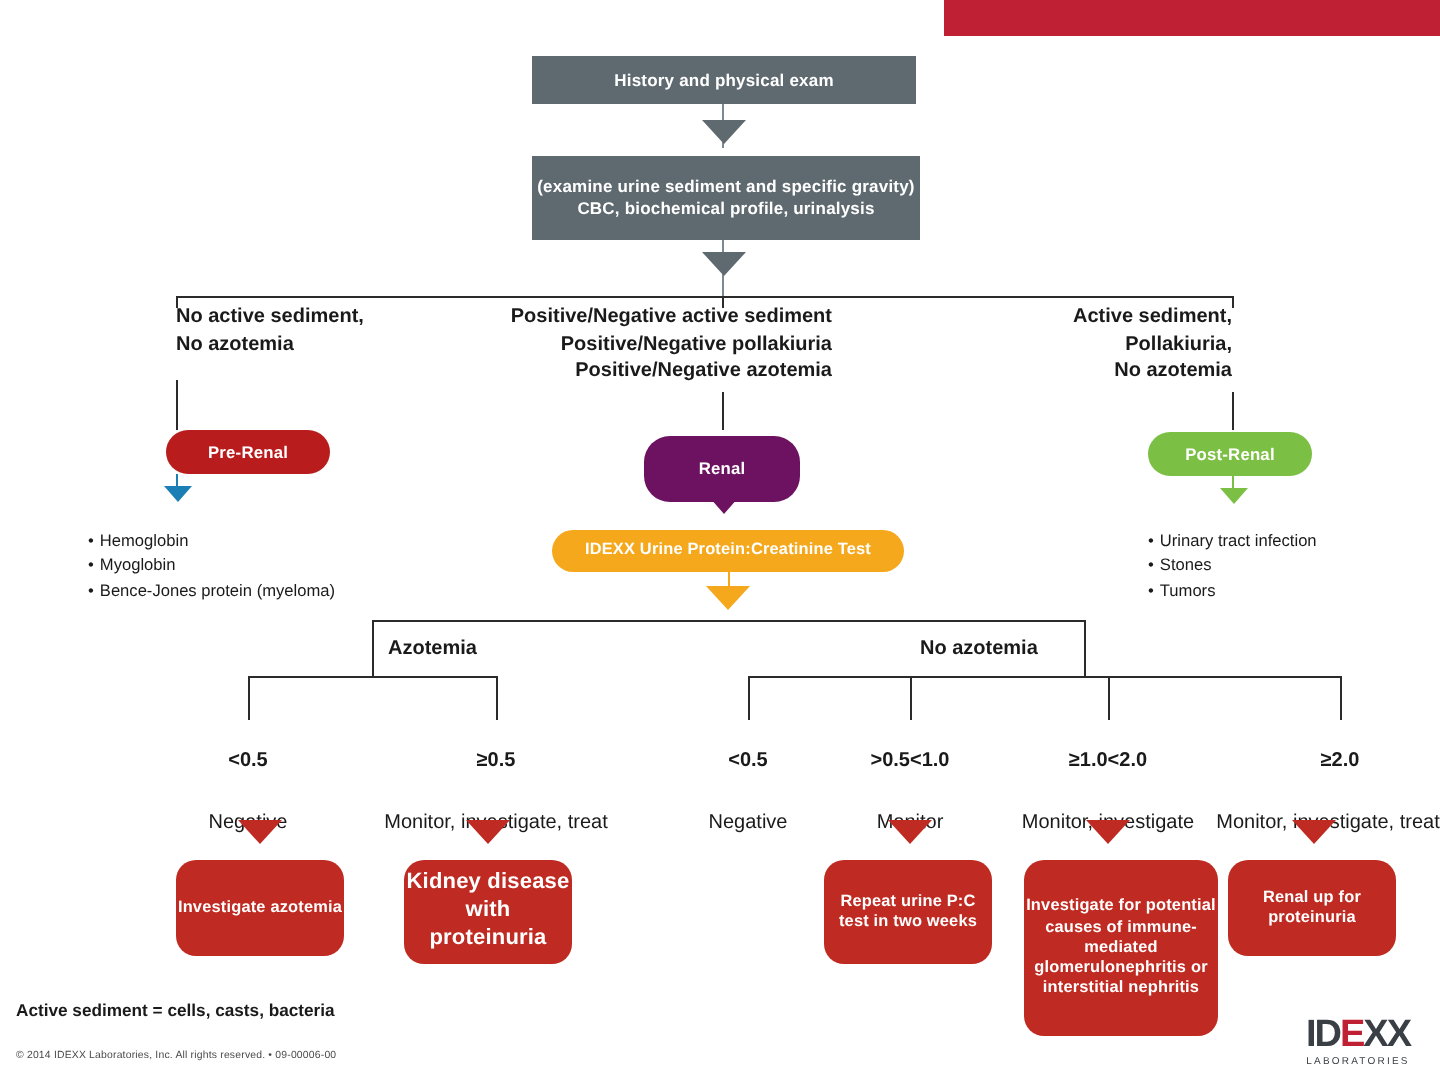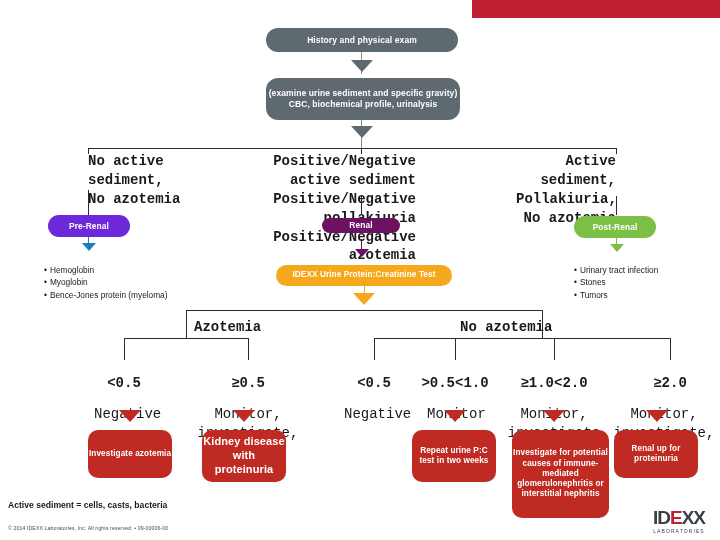--- a/index.html
+++ b/index.html
@@ -26,40 +26,39 @@
   
   .pill {
     position: absolute;
     box-sizing: border-box;
     display: flex;
     align-items: center;
     justify-content: center;
     text-align: center;
     color: #ffffff;
     font-weight: bold;
-    border-radius: 12px;
+    border-radius: 0;
     line-height: 1.25;
     letter-spacing: .1px;
   }
   .pill.gray { background: #5f6a70; }
-  .pill.blue { background: #6d28d9; border-radius: 13px; }
+  .pill.blue { background: #b91c1c; border-radius: 13px; margin-left: 35px; }
   .pill.purple { background: #6d1260; border-radius: 13px; }
   .pill.green { background: #7cbf45; border-radius: 13px; }
   .pill.orange { background: #f5a81c; border-radius: 12px; }
   .pill.red { background: #bf2b22; border-radius: 10px; }
 
   
   .txt {
     position: absolute;
     color: #1a1a1a;
-    font-size: 14px;
+    font-size: 10px;
     font-weight: bold;
     line-height: 1.35;
     white-space: pre-line;
-    font-family: Liberation Mono, monospace;
   }
   .txt.right { text-align: right; }
   .txt.center { text-align: center; margin-top: 11px; }
   .txt.norm { font-weight: normal; }
 
   
   .bullets {
     position: absolute;
     color: #1a1a1a;
     font-size: 8.3px;
@@ -172,21 +171,21 @@
 Positive/Negative azotemia</div>
   <div class="txt right" style="left:516px; top:152px; width:100px;">Active sediment,
 Pollakiuria,
 No azotemia</div>
 
   <div class="vline thin" style="left:88px; top:190px; height:25px;"></div>
   <div class="vline thin" style="left:361px; top:196px; height:19px;"></div>
   <div class="vline thin" style="left:616px; top:196px; height:19px;"></div>
 
   <div class="pill blue" style="left:48px; top:215px; width:82px; height:22px; font-size:8.4px;">Pre-Renal</div>
-  <div class="pill purple" style="left:322px; top:218px; width:78px; height:15px; font-size:8.4px;">Renal</div>
+  <div class="pill purple" style="left:322px; top:218px; width:78px; height:33px; font-size:8.4px;">Renal</div>
   <div class="pill green" style="left:574px; top:216px; width:82px; height:22px; font-size:8.4px;">Post-Renal</div>
 
   <div class="vline blue" style="left:88px; top:237px; height:10px;"></div>
   <div class="arrow sm blue" style="left:82px; top:243px;"></div>
 
   <div class="vline purple" style="left:361px; top:239px; height:14px;"></div>
   <div class="arrow sm purple" style="left:355px; top:249px;"></div>
 
   <div class="vline green" style="left:616px; top:238px; height:10px;"></div>
   <div class="arrow sm green" style="left:610px; top:244px;"></div>

